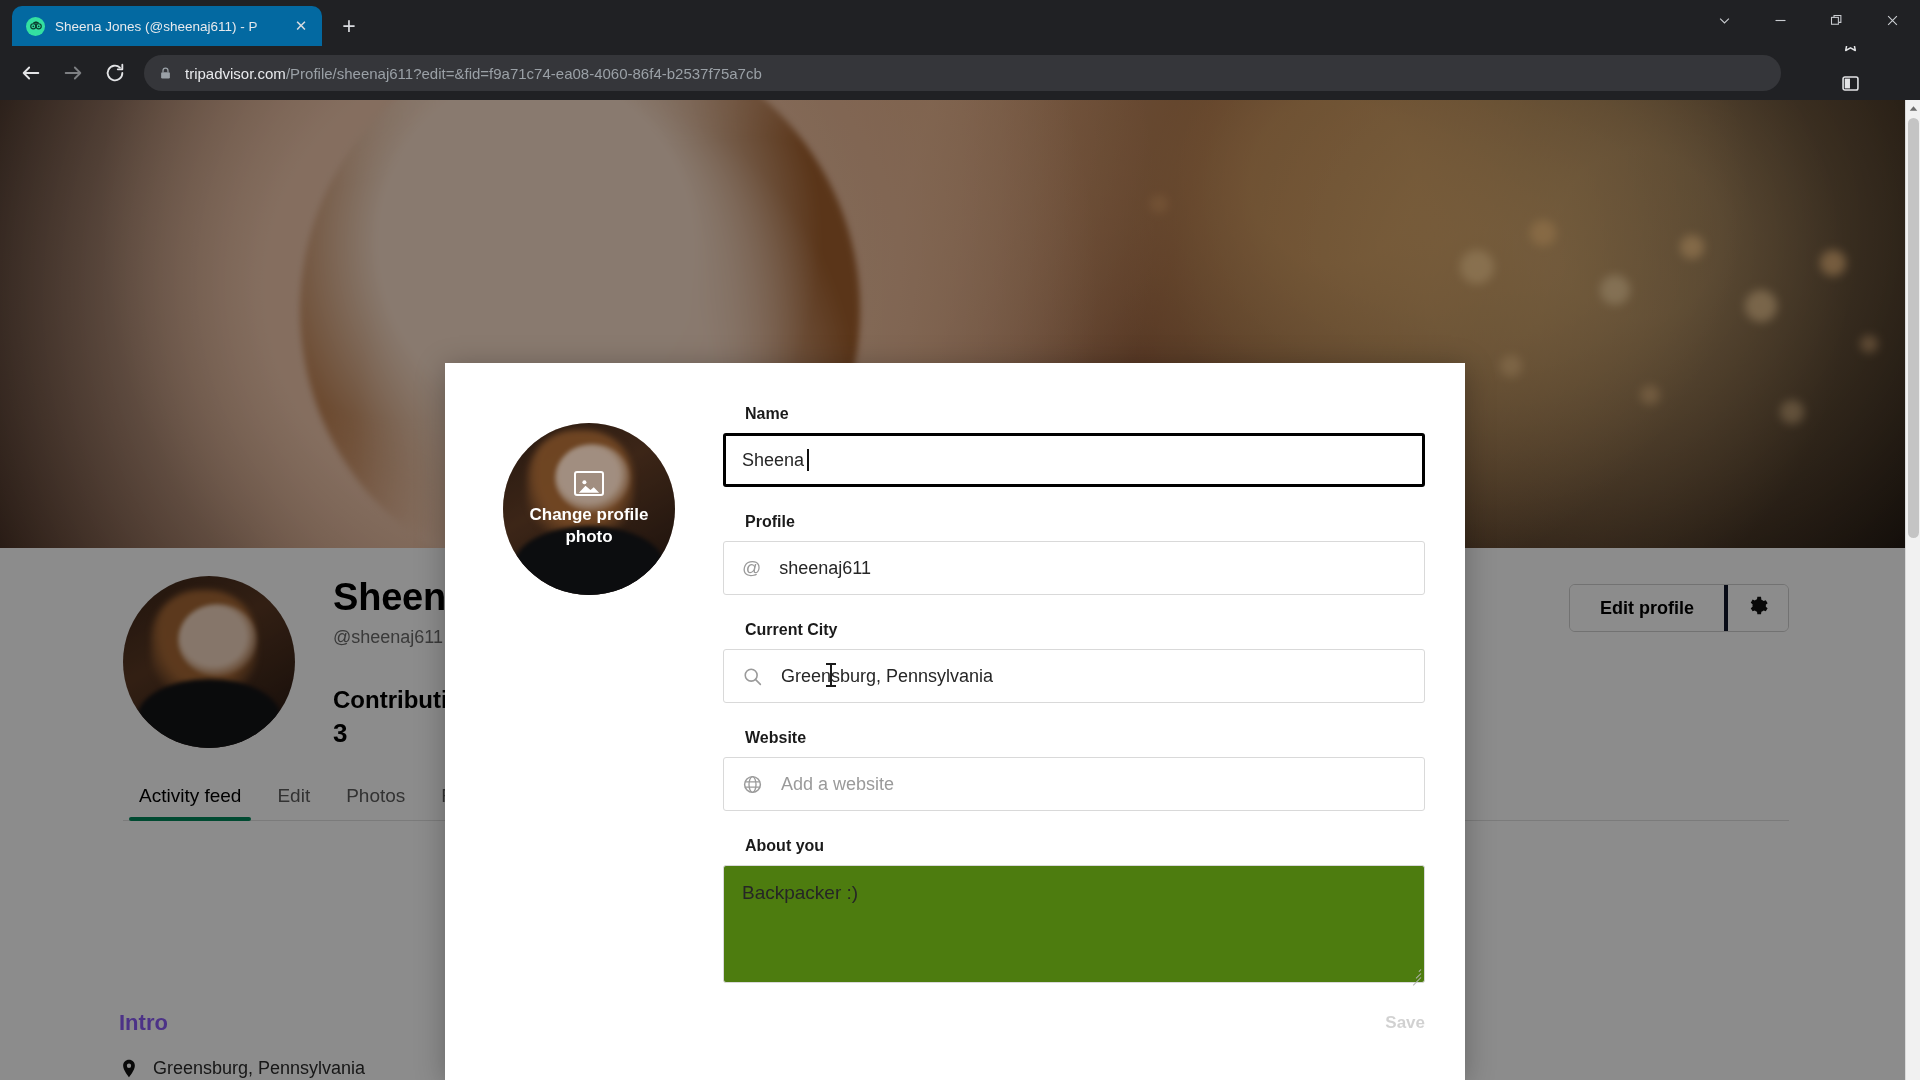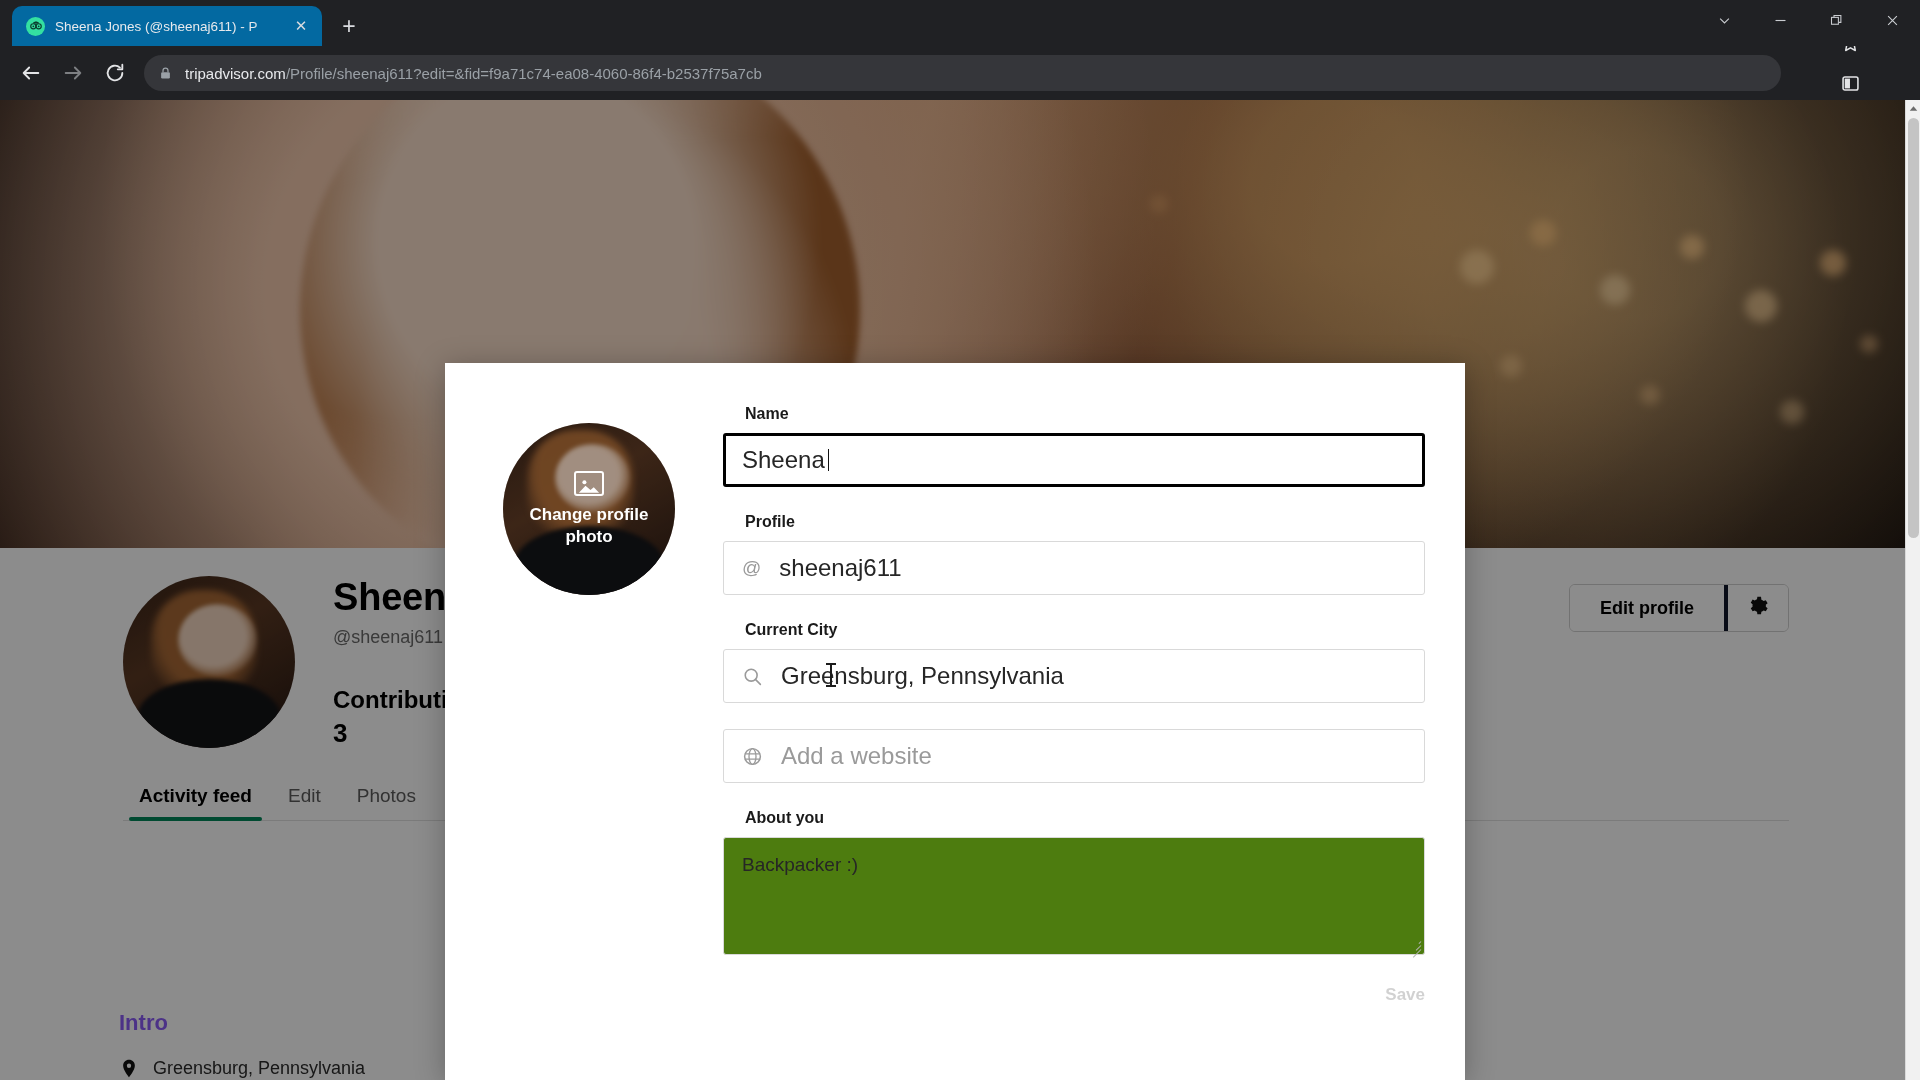--- a/index.html
+++ b/index.html
@@ -181,21 +181,21 @@
     justify-content: center; background: #fff;
   }
 
   .pc-tabs {
     display: flex; align-items: flex-end; gap: 36px;
     padding: 36px 40px 0 56px; position: relative;
   }
   .pc-tab {
     font-size: 19px; color: #5c5c5c; padding-bottom: 14px; position: relative;
   }
-  .pc-tab.active { color: #000; font-weight: 700; }
+  .pc-tab.active { color: #000; font-weight: 400; }
   .pc-tab.active::after {
     content: ''; position: absolute; left: -10px; right: -10px; bottom: 0;
     height: 4px; background: #00875a; border-radius: 2px;
   }
   .pc-tabs::before {
     content: ''; position: absolute; left: 40px; right: 40px; bottom: 0;
     height: 1px; background: #e0e0e0;
   }
 
   .intro-card {
@@ -285,21 +285,21 @@
   }
   .input-box {
     height: 54px; border: 1px solid #d9d9d9; border-radius: 3px;
     display: flex; align-items: center; padding: 0 18px; background: #fff;
   }
   .input-box.focused { border: 3px solid #000; padding: 0 16px; }
   .input-prefix {
     color: #9a9a9a; font-size: 19px; margin-right: 18px;
     display: flex; align-items: center;
   }
-  .input-value { font-size: 24px; color: #262626; }
+  .input-value { font-size: 18px; color: #262626; }
   .input-value.placeholder { color: #9a9a9a; }
   .caret {
     display: inline-block; width: 1.5px; height: 22px;
     background: #111; margin-left: 3px; vertical-align: -4px;
   }
   .textarea-box {
     height: 118px; border: 1px solid #d9d9d9; border-radius: 3px;
     padding: 16px 18px; position: relative; background: #4d7c0f;
   }
   .textarea-box .input-value { font-size: 19px; }
@@ -566,20 +566,21 @@
                 <svg width="21" height="21" viewBox="0 0 24 24">
                   <circle cx="10.5" cy="10.5" r="6.8" fill="none" stroke="#9a9a9a" stroke-width="1.8"></circle>
                   <path d="M15.6 15.6L21 21" stroke="#9a9a9a" stroke-width="1.8" stroke-linecap="round"></path>
                 </svg>
               </span>
               <span class="input-value">Greensburg, Pennsylvania</span>
             </div>
           </div>
 
           <div class="field">
+            <div class="field-label">Website</div>
             <div class="input-box">
               <span class="input-prefix">
                 <svg width="21" height="21" viewBox="0 0 24 24">
                   <circle cx="12" cy="12" r="9" fill="none" stroke="#9a9a9a" stroke-width="1.7"></circle>
                   <ellipse cx="12" cy="12" rx="4" ry="9" fill="none" stroke="#9a9a9a" stroke-width="1.5"></ellipse>
                   <path d="M3.3 9h17.4M3.3 15h17.4" stroke="#9a9a9a" stroke-width="1.5"></path>
                 </svg>
               </span>
               <span class="input-value placeholder">Add a website</span>
             </div>

